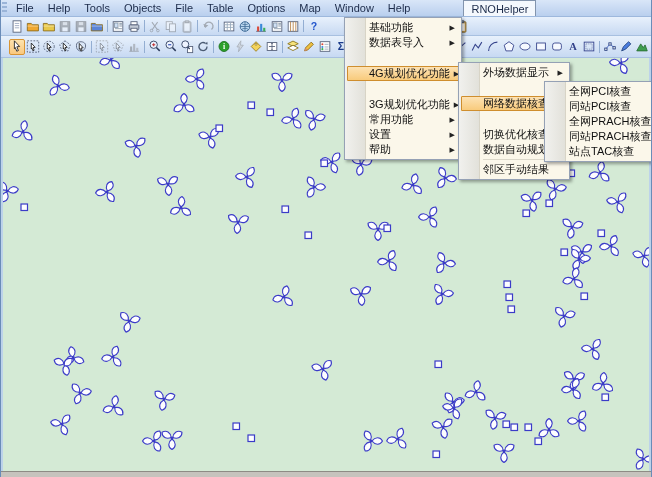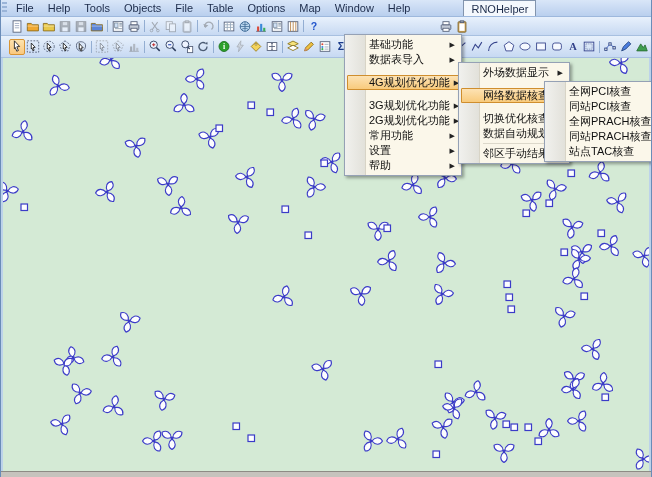--- a/index.html
+++ b/index.html
@@ -38,28 +38,28 @@
   #map{position:relative;flex:1 1 auto;overflow:hidden;
     border-left:2px solid #bcd2ea;border-right:2px solid #bcd2ea;}
   .sym,.sq{position:absolute;}
   
   .bottomstrip{height:5px;flex:0 0 5px;background:#c6c3bd;border-top:1px solid #8e8b85;}
   
   .menu-panel{position:absolute;background:#fbf7ea;border:1px solid #95a1b5;
     box-shadow:2px 2px 3px rgba(0,0,0,.35);padding:2px 0;z-index:20;font-size:11px;color:#111;}
   .menu-panel::before{content:"";position:absolute;left:0;top:0;bottom:0;width:20px;
     background:linear-gradient(90deg,#f1f1ee,#e2e1da);border-right:1px solid #d8d4c6;}
-  #menu-l1{left:343px;top:34px;width:116px;z-index:21;}
+  #menu-l1{left:343px;top:17px;width:116px;z-index:21;}
   #menu-l2{left:457px;top:62px;width:110px;z-index:22;}
   #menu-l3{left:543px;top:81px;width:108px;z-index:23;}
   .m-item{position:relative;display:flex;align-items:center;height:15px;
     padding:0 6px 0 24px;cursor:default;white-space:nowrap;}
   .m-item .arr{margin-left:auto;font-size:7px;color:#222;padding-left:4px;}
   .m-item.active{background:linear-gradient(180deg,#fde4b8,#f8c978);outline:1px solid #cf8e2e;
-    outline-offset:-1px;margin:8px 2px;padding:0 4px 0 22px;border-radius:1px;}
+    outline-offset:-1px;margin:16px 2px;padding:0 4px 0 22px;border-radius:1px;}
   .m-sep{height:1px;background:#dcd8ca;margin:2px 4px 2px 24px;}
 </style>
 </head>
 <body>
 
 <div id="window">
 
   <div class="menubar">
     <span class="grip"></span>
     <span id="mb-items" style="display:flex">
@@ -1057,24 +1057,20 @@
       </div>
       <div class="m-item active">
         <span>4G规划优化功能</span>
         <span class="arr">▶</span>
       </div>
       <div class="m-item">
         <span>3G规划优化功能</span>
         <span class="arr">▶</span>
       </div>
       <div class="m-item">
-        <span>2G规划优化功能</span>
-        <span class="arr">▶</span>
-      </div>
-      <div class="m-item">
         <span>常用功能</span>
         <span class="arr">▶</span>
       </div>
       <div class="m-item">
         <span>设置</span>
         <span class="arr">▶</span>
       </div>
       <div class="m-item">
         <span>帮助</span>
         <span class="arr">▶</span>

